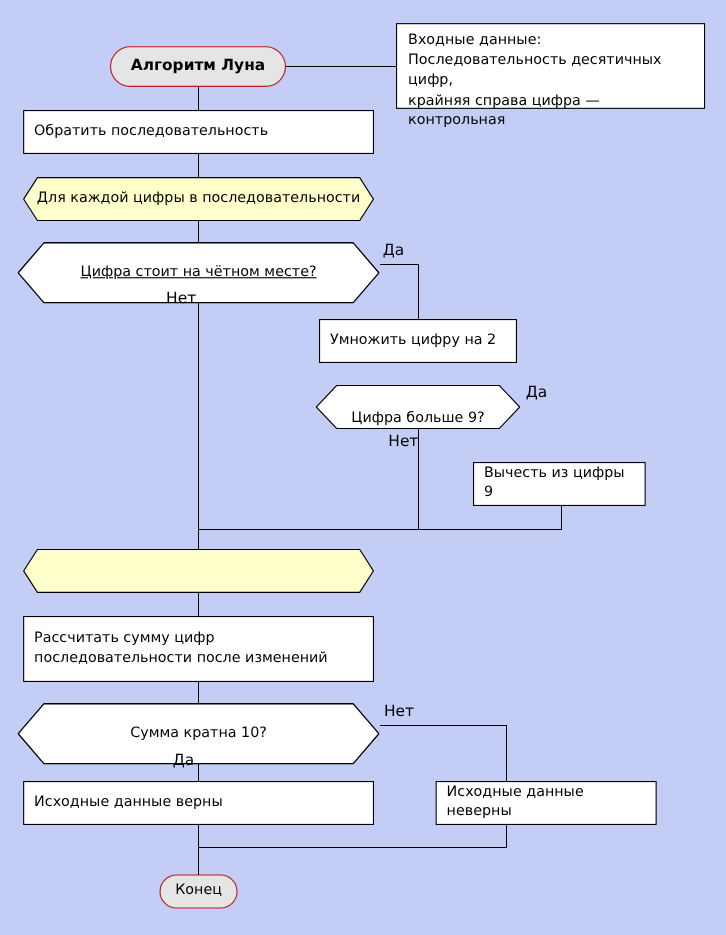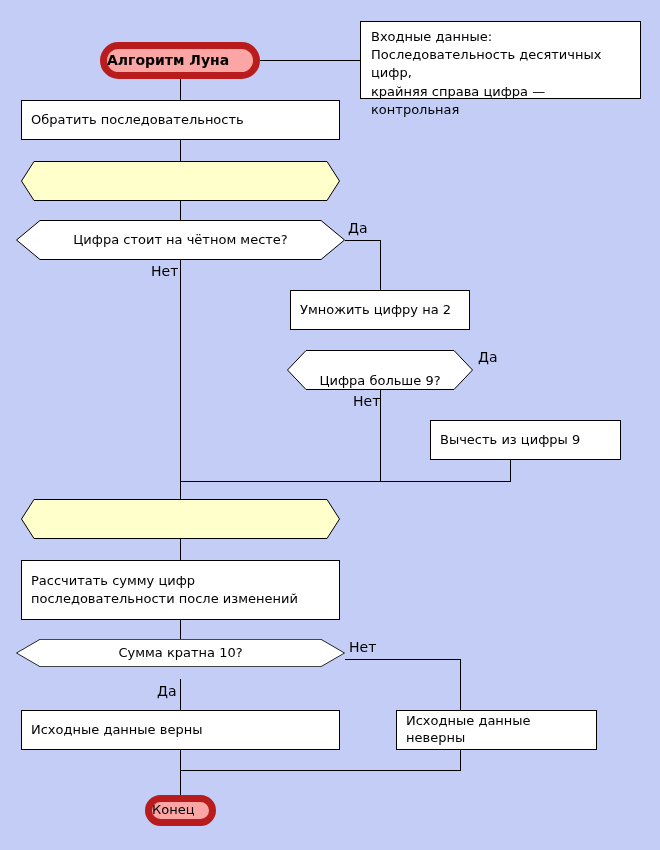--- a/index.html
+++ b/index.html
@@ -27,22 +27,23 @@
     align-items: center;
     font-size: 13px;
     line-height: 1.3;
   }
   .rect {
     background: #ffffff;
     border: 1px solid #000;
     padding: 0 9px;
   }
   .stadium {
-    background: #fca5a5;
-    border: 7px solid #b91c1c;
+    background: #e5e5e5;
+    border: 1px solid #b91c1c;
+    justify-content: center;
   }
   .hex { justify-content: center; }
   .hex > svg {
     position: absolute;
     inset: 0;
     width: 100%;
     height: 100%;
   }
   .hex > span { position: relative; }
   .edge-label {
@@ -50,27 +51,27 @@
     font-size: 14px;
     line-height: 1;
   }
   .preline { white-space: pre-line; }
 
   
   #n-start   { left:100px; top:42px;  width:160px; height:37px; border-radius:18.5px; font-weight:bold; font-size:14px; }
   #n-note    { left:360px; top:21px;  width:281px; height:78px; align-items:flex-start; padding:6px 10px; line-height:1.4; }
   #n-reverse { left:21px;  top:100px; width:319px; height:40px; }
   #n-foreach { left:21px;  top:161px; width:319px; height:40px; }
-  #n-even    { left:16px;  top:220px; width:329px; height:40px; }
+  #n-even    { left:16px;  top:220px; width:329px; height:56px;text-decoration:underline; }
   #n-multiply{ left:290px; top:290px; width:180px; height:40px; }
   #n-gt9     { left:287px; top:350px; width:186px; height:40px;align-items:flex-end; }
-  #n-subtract{ left:430px; top:420px; width:191px; height:40px;align-items:center; }
+  #n-subtract{ left:430px; top:420px; width:157px; height:40px;align-items:center; }
   #n-loopend { left:21px;  top:499px; width:319px; height:40px; }
   #n-sum     { left:21px;  top:560px; width:319px; height:60px; line-height:1.4;justify-content:center; }
-  #n-mod10   { left:16px;  top:639px; width:329px; height:28px; }
+  #n-mod10   { left:16px;  top:639px; width:329px; height:56px; }
   #n-valid   { left:21px;  top:710px; width:319px; height:40px; }
   #n-invalid { left:360px; top:710px; width:201px; height:40px;margin-left:36px; }
   #n-end     { left:145px; top:795px; width:71px;  height:31px; border-radius:15.5px; }
 
   #l-even-yes  { left:348px; top:221px; }
   #l-even-no   { left:151px; top:264px; }
   #l-gt9-yes   { left:478px; top:350px; }
   #l-gt9-no    { left:353px; top:394px; }
   #l-mod10-no  { left:349px; top:640px; }
   #l-mod10-yes { left:157px; top:684px; }
@@ -108,20 +109,21 @@
   <div id="n-note" class="node rect">
     <span class="preline">Входные данные:
 Последовательность десятичных цифр,
 крайняя справа цифра — контрольная</span>
   </div>
 
   <div id="n-foreach" class="node hex">
     <svg viewBox="0 0 319 40" preserveAspectRatio="none">
       <polygon points="13,0.5 306,0.5 318.5,20 306,39.5 13,39.5 0.5,20" fill="#ffffcc" stroke="#000000" stroke-width="1"></polygon>
     </svg>
+    <span>Для каждой цифры в последовательности</span>
   </div>
 
   <div id="n-even" class="node hex">
     <svg viewBox="0 0 329 40" preserveAspectRatio="none">
       <polygon points="24,0.5 305,0.5 328.5,20 305,39.5 24,39.5 0.5,20" fill="#ffffff" stroke="#000000" stroke-width="1"></polygon>
     </svg>
     <span>Цифра стоит на чётном месте?</span>
   </div>
 
   <div id="n-multiply" class="node rect">

